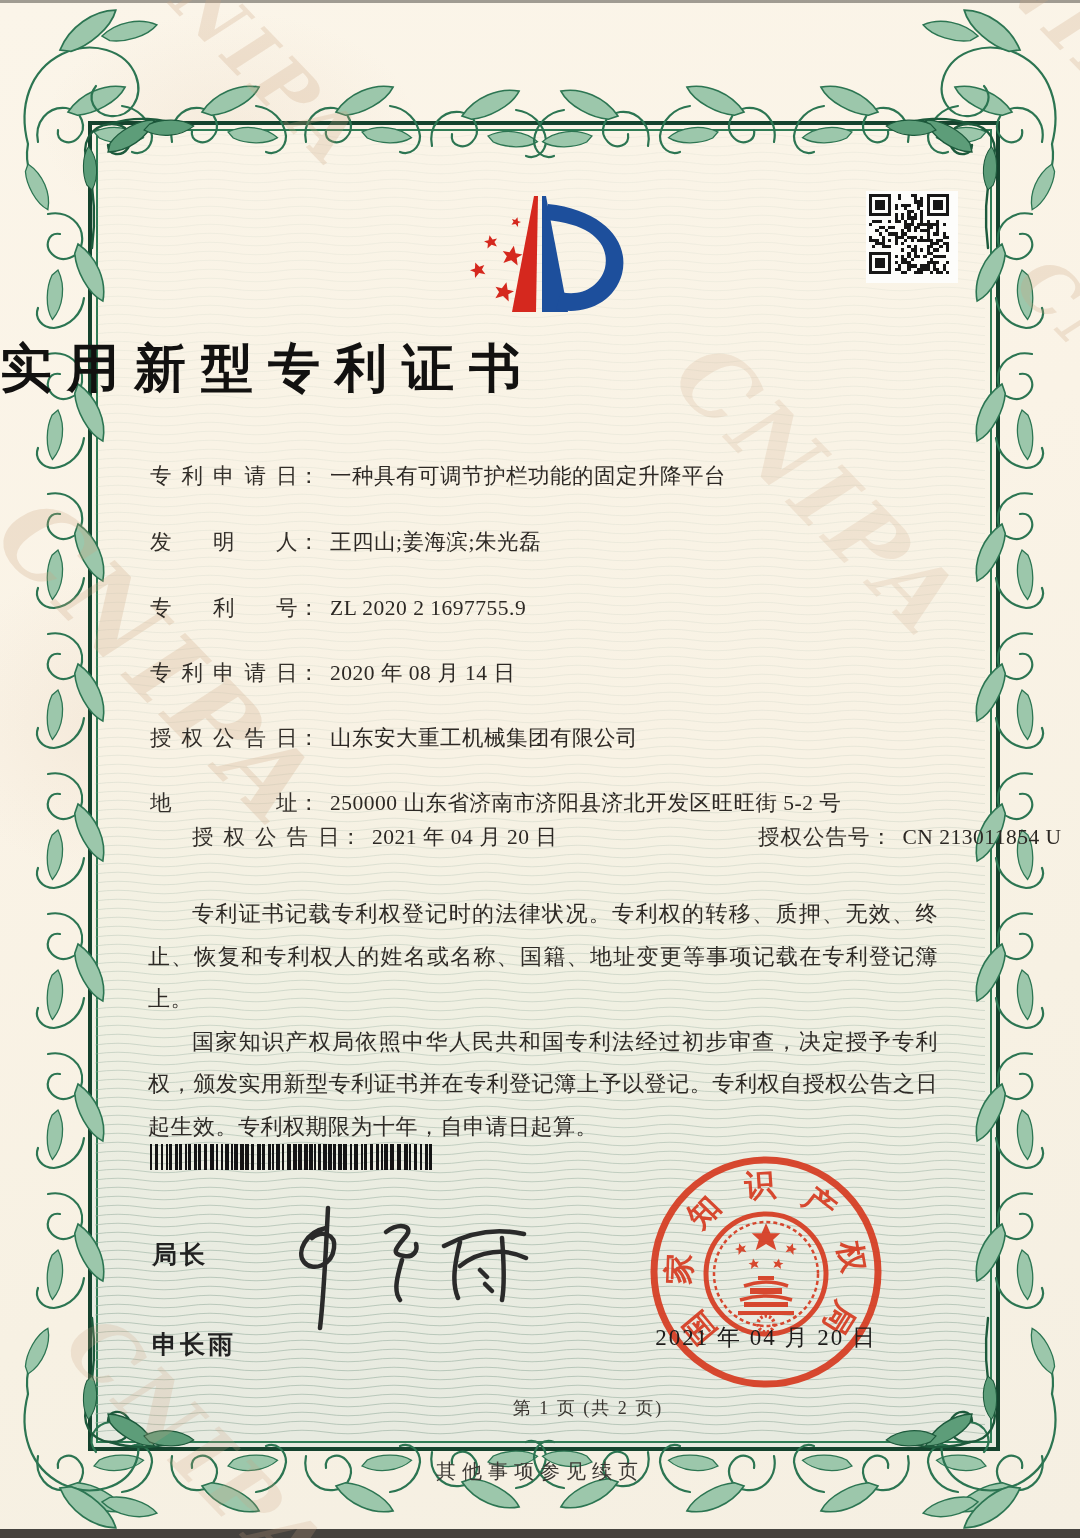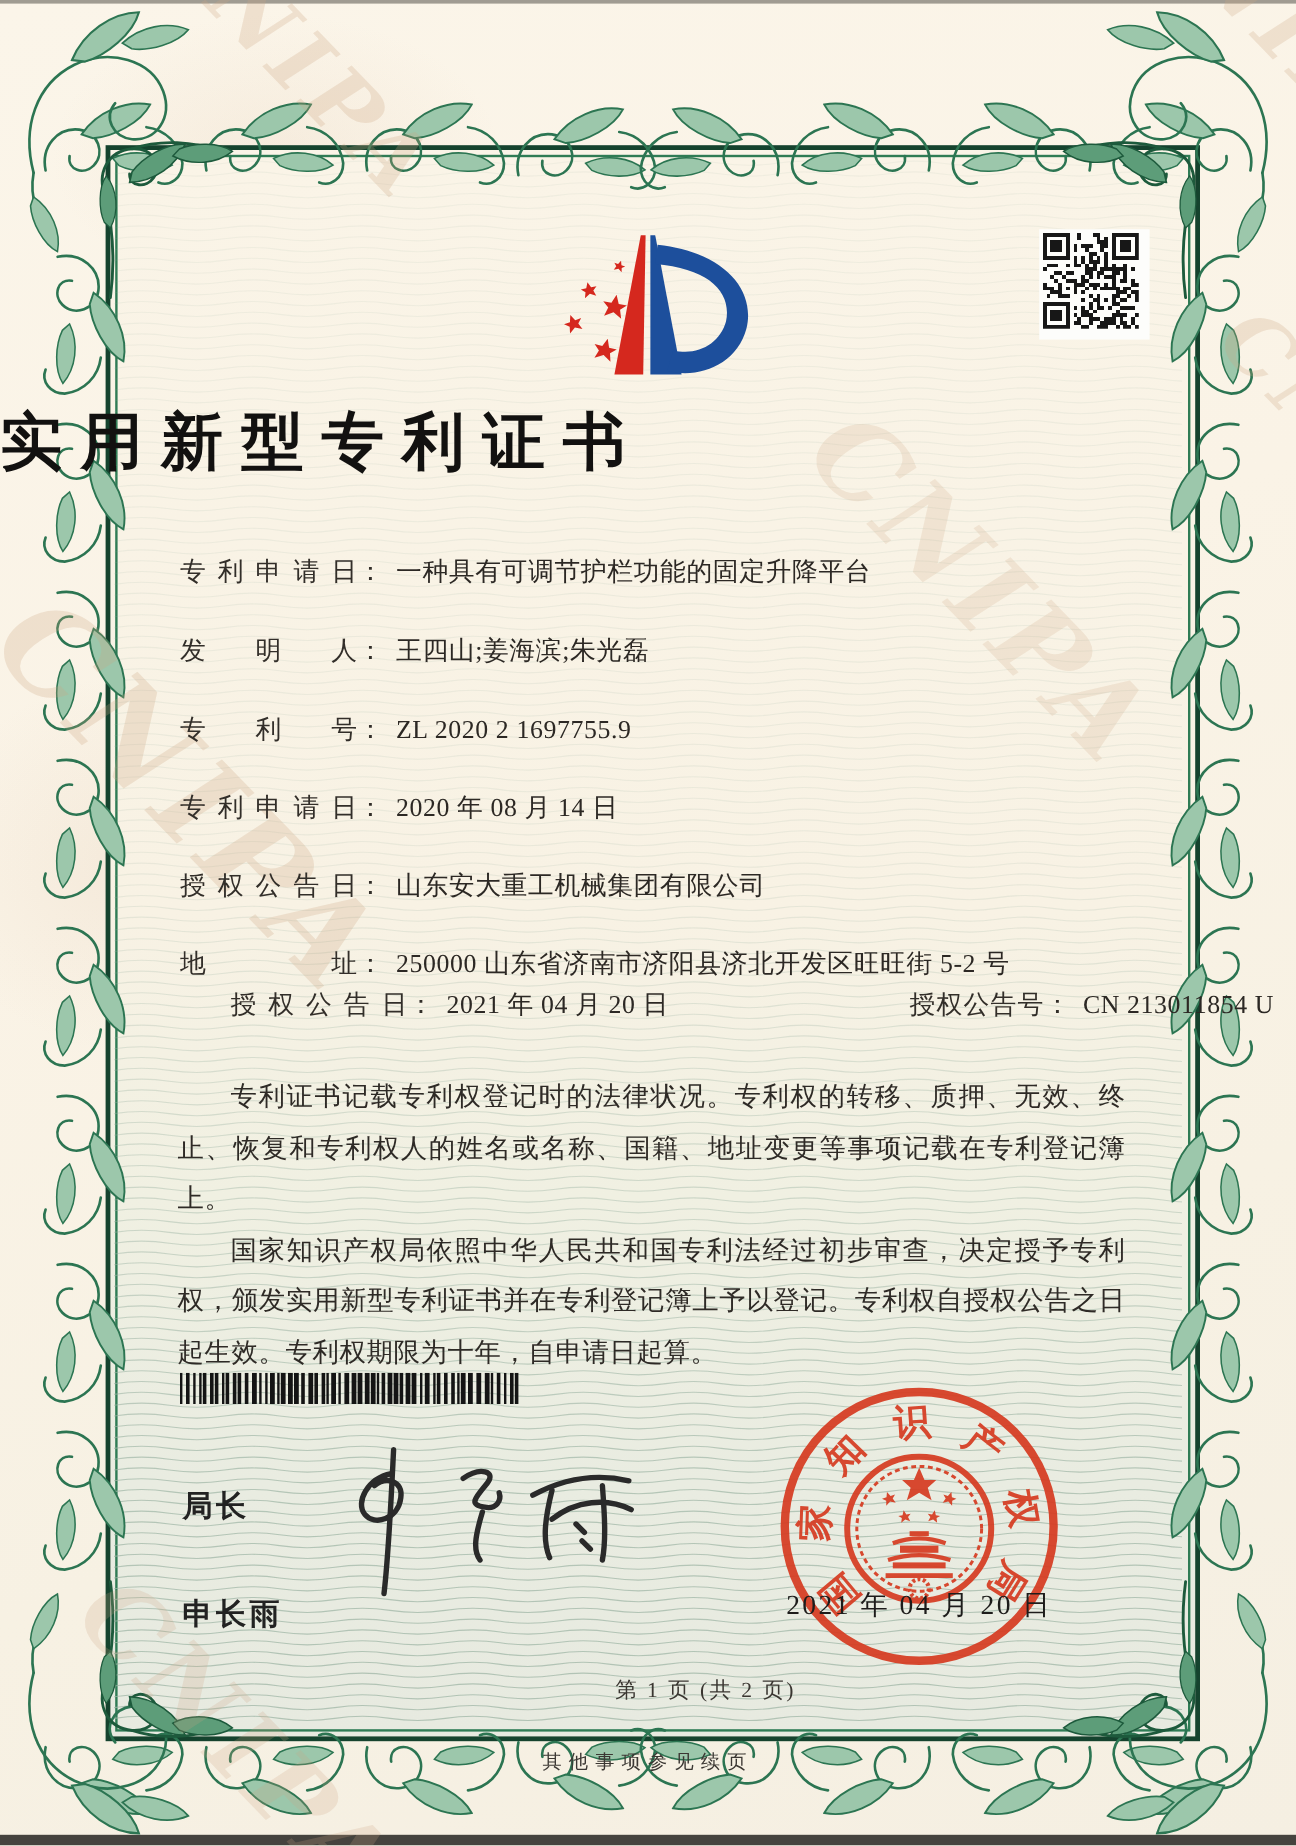--- a/index.html
+++ b/index.html
@@ -57,21 +57,21 @@
   .signature{position:absolute;left:268px;top:1198px;}
   .seal{position:absolute;left:646px;top:1152px;width:240px;height:240px;z-index:5;opacity:.93;}
   .ringChar{font-family:"Liberation Serif","DejaVu Serif",serif;font-size:31px;font-weight:bold;fill:#d63c22;text-anchor:middle;dominant-baseline:central;}
   .sealS{fill:none;stroke:#d63c22;}
   .sealF{fill:#d63c22;stroke:none;}
   .seal-date{
     position:absolute;left:640px;top:1322px;width:252px;text-align:center;z-index:6;
     font-size:23px;color:#1d1c1b;letter-spacing:2px;
   }
   .page-no{position:absolute;left:0;top:1396px;width:1080px;text-align:center;font-size:18px;letter-spacing:2px;color:#3a3631;z-index:4;margin-left:48px;}
-  .footer-note{position:absolute;left:0;top:1458px;width:1080px;text-align:center;font-size:16px;letter-spacing:6px;color:#3b3733;z-index:4;}
+  .footer-note{position:absolute;left:0;top:1458px;width:1080px;text-align:center;font-size:20px;letter-spacing:6px;color:#3b3733;z-index:4;}
 </style>
 </head>
 <body>
 
 <div class="page">
 
   <div class="blot" style="left:40px;top:10px;width:380px;height:240px;background:radial-gradient(ellipse at center,rgba(214,180,150,.14),rgba(214,180,150,0) 70%);"></div>
   <div class="blot" style="left:620px;top:420px;width:360px;height:260px;background:radial-gradient(ellipse at center,rgba(214,180,150,.12),rgba(214,180,150,0) 70%);"></div>
   <div class="blot" style="left:-60px;top:560px;width:340px;height:320px;background:radial-gradient(ellipse at center,rgba(210,175,145,.14),rgba(210,175,145,0) 70%);"></div>
 

